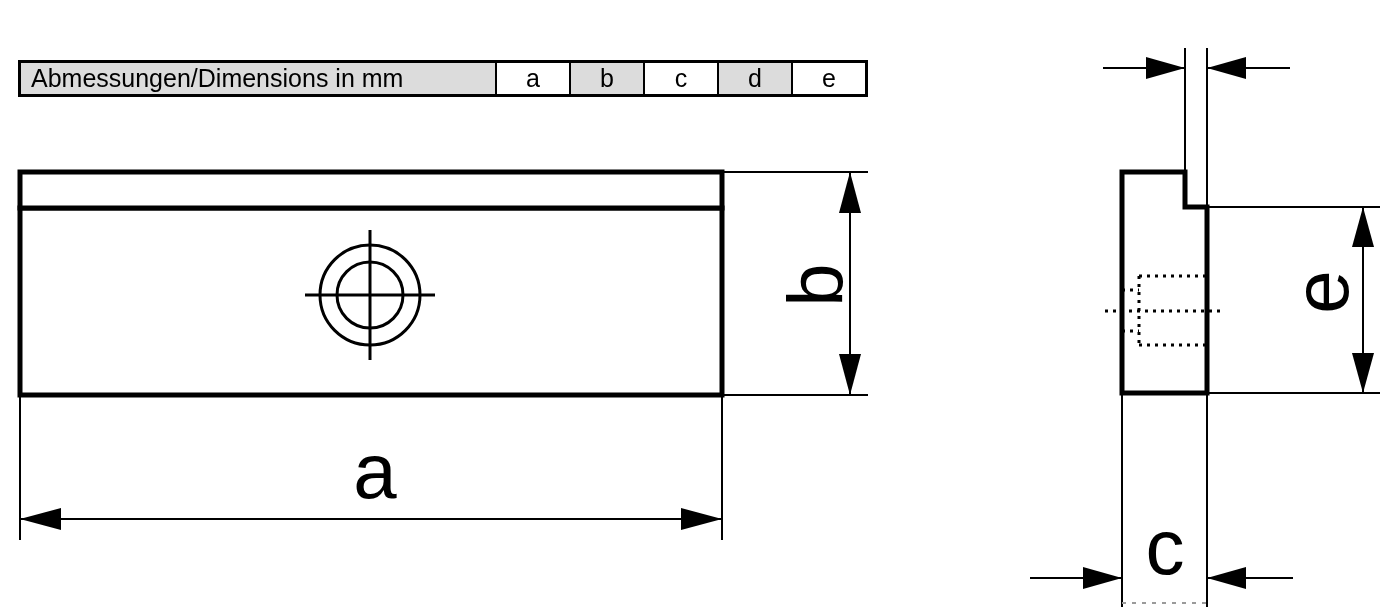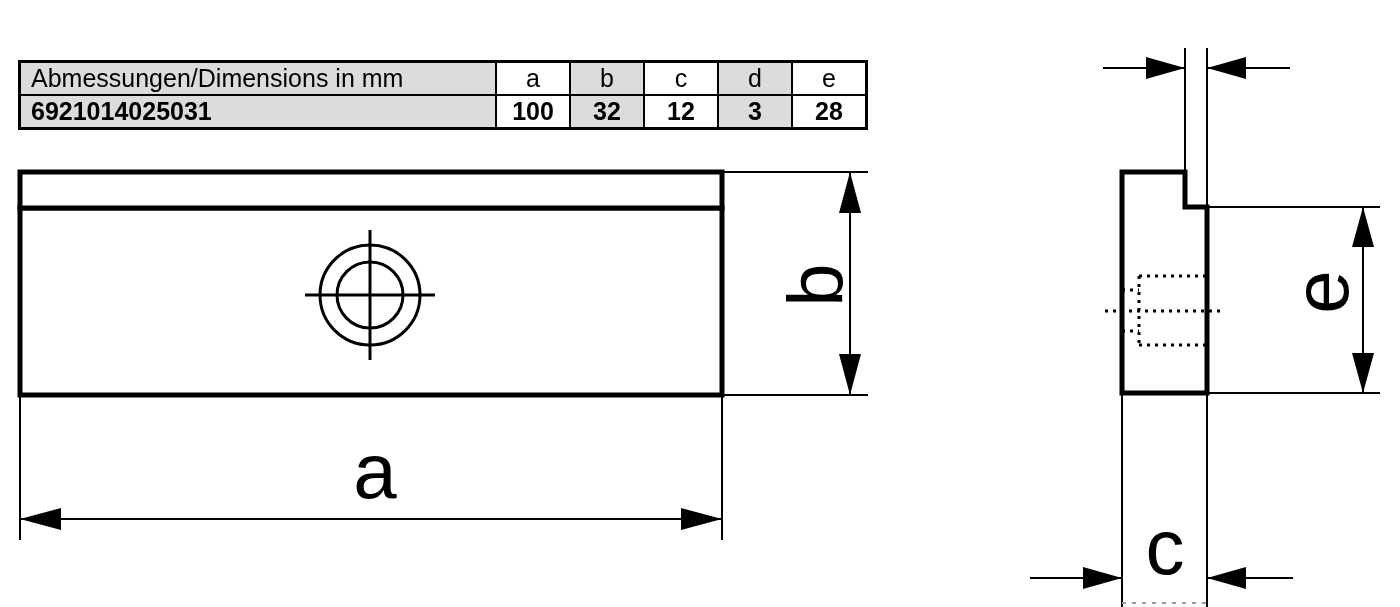--- a/index.html
+++ b/index.html
@@ -76,28 +76,20 @@
 
 <table id="dim-table">
   <tbody>
       <tr>
     <td class="label-cell">Abmessungen/Dimensions in mm</td>
     <td class="val-cell plain">a</td>
     <td class="val-cell shade">b</td>
     <td class="val-cell plain">c</td>
     <td class="val-cell shade">d</td>
     <td class="val-cell plain">e</td>
-  </tr>
-  <tr class="row-part">
-    <td class="label-cell">6921014025031</td>
-    <td class="val-cell plain">100</td>
-    <td class="val-cell shade">32</td>
-    <td class="val-cell plain">12</td>
-    <td class="val-cell shade">3</td>
-    <td class="val-cell plain">28</td>
   </tr>
 </tbody>
   </table>
 
 <svg id="drawing" viewBox="0 0 1400 607">
 
   <g>
 
     <rect x="20" y="208" width="702" height="187" fill="#ffffff" stroke="#000000" stroke-width="5"></rect>
 

